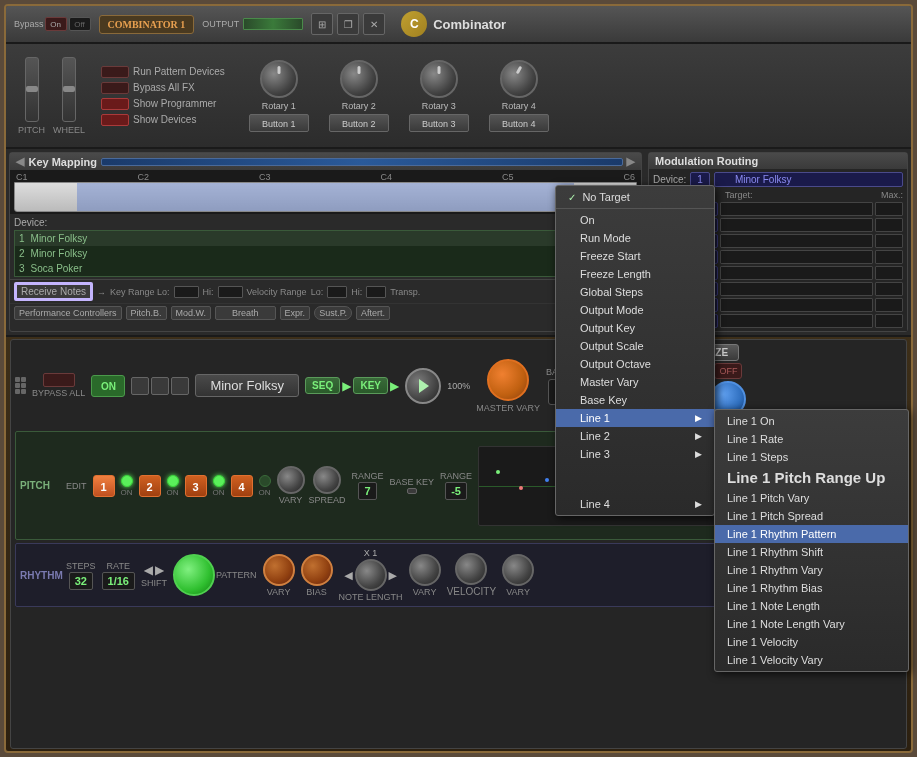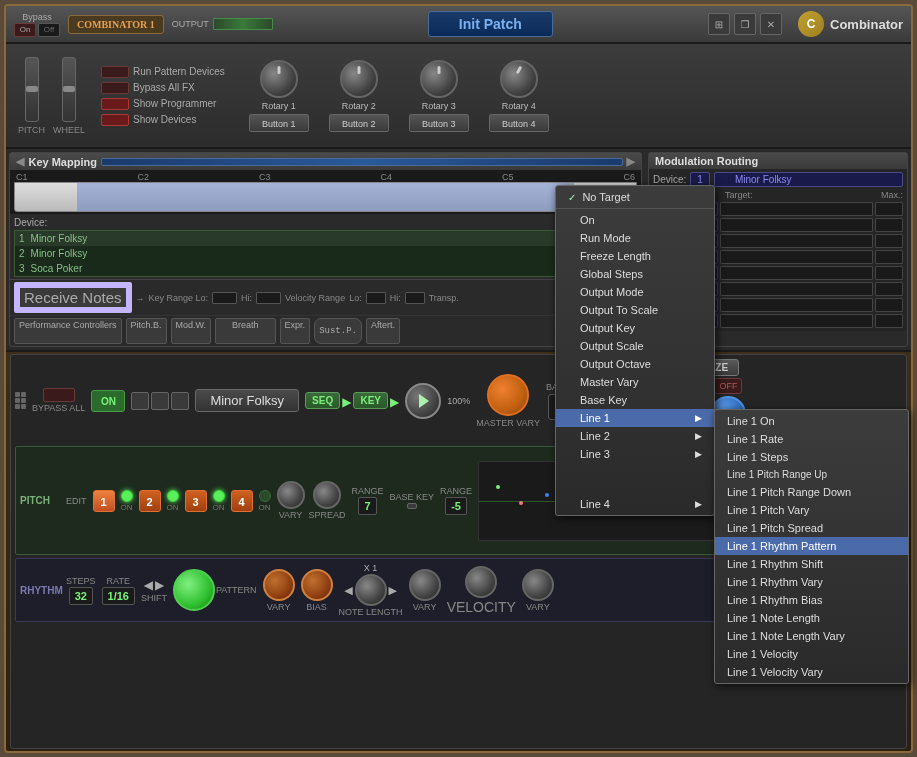--- a/index.html
+++ b/index.html
@@ -54,37 +54,36 @@
     }
   </style>
 </head>
 <body>
 
 <div style="width:917px;height:757px;background:#5a4a3a;display:flex;flex-direction:column;overflow:hidden;">
 
   <div style="background:linear-gradient(180deg,#4a3a20 0%,#2c2010 100%);border:2px solid #8a6a3a;border-radius:4px;margin:4px;flex:1;display:flex;flex-direction:column;overflow:hidden;">
 
     <div style="background:linear-gradient(180deg,#555 0%,#3a3a3a 100%);height:38px;display:flex;align-items:center;padding:0 8px;gap:8px;border-bottom:2px solid #1a1a1a;flex-shrink:0;">
-      <div style="display:flex;flex-direction:column;align-items:center;gap:1px;">
+      <div style="display:flex;flex-direction:row;align-items:center;gap:1px;">
         <span style="color:#aaa;font-size:9px;">Bypass</span>
         <div style="display:flex;gap:2px;">
           <div style="width:22px;height:14px;background:#3a1a1a;border:1px solid #6a3a3a;border-radius:2px;display:flex;align-items:center;justify-content:center;">
             <span style="color:#aaa;font-size:8px;">On</span>
           </div>
           <div style="width:22px;height:14px;background:#1a1a1a;border:1px solid #555;border-radius:2px;display:flex;align-items:center;justify-content:center;">
             <span style="color:#666;font-size:8px;">Off</span>
           </div>
         </div>
       </div>
       <div style="background:#4a3a20;border:1px solid #8a6a3a;border-radius:3px;color:#e8a050;font-size:10px;font-weight:bold;padding:3px 8px;font-family:Liberation Serif, serif;">COMBINATOR 1</div>
       <div style="color:#aaa;font-size:9px;display:flex;align-items:center;gap:4px;">
         <span>OUTPUT</span>
         <div style="width:60px;height:12px;background:linear-gradient(90deg,#2a4a2a 0%,#3a7a3a 50%,#2a4a2a 100%);border:1px solid #4a8a4a;border-radius:1px;"></div>
       </div>
-      <div style="background:linear-gradient(180deg,#1a3a6a 0%,#0a2a5a 100%);border:1px solid #4a6a9a;border-radius:3px;color:#7ab0f0;font-size:14px;font-weight:bold;padding:4px 30px;margin:0 auto;cursor:pointer;">Init Patch</div>
       <div style="display:flex;gap:4px;">
         <div style="width:22px;height:22px;background:#3a3a3a;border:1px solid #666;border-radius:2px;display:flex;align-items:center;justify-content:center;cursor:pointer;">
           <span style="color:#aaa;font-size:10px;">⊞</span>
         </div>
         <div style="width:22px;height:22px;background:#3a3a3a;border:1px solid #666;border-radius:2px;display:flex;align-items:center;justify-content:center;cursor:pointer;">
           <span style="color:#aaa;font-size:10px;">❐</span>
         </div>
         <div style="width:22px;height:22px;background:#3a3a3a;border:1px solid #666;border-radius:2px;display:flex;align-items:center;justify-content:center;cursor:pointer;">
           <span style="color:#aaa;font-size:10px;">✕</span>
         </div>
@@ -197,42 +196,42 @@
                 <span>Minor Folksy</span>
             </div>
             <div style="display:flex;gap:6px;padding:2px 4px;color:#8abf8a;font-size:10px;cursor:pointer;">
               <span>3</span>
                 <span>Soca Poker</span>
             </div>
           </div>
         </div>
 
         <div style="padding:2px 4px;display:flex;gap:4px;align-items:center;border-top:1px solid #444;flex-wrap:wrap;">
-          <div style="background:#3a3a3a;border:6px solid #c4b5fd;border-radius:2px;color:#aaa;font-size:15px;padding:1px 4px;cursor:pointer;">
+          <div style="background:#3a3a3a;border:3px solid #c4b5fd;border-radius:2px;color:#aaa;font-size:10px;padding:1px 4px;cursor:pointer;">
             <span>Receive Notes</span>
           </div>
           <span style="color:#888;font-size:9px;">→</span>
           <span style="color:#888;font-size:9px;">Key Range Lo:</span>
           <div style="width:25px;height:12px;background:#1a1a1a;border:1px solid #555;border-radius:1px;"></div>
           <span style="color:#888;font-size:9px;">Hi:</span>
           <div style="width:25px;height:12px;background:#1a1a1a;border:1px solid #555;border-radius:1px;"></div>
           <span style="color:#888;font-size:9px;">Velocity Range</span>
           <span style="color:#888;font-size:9px;">Lo:</span>
           <div style="width:20px;height:12px;background:#1a1a1a;border:1px solid #555;border-radius:1px;"></div>
           <span style="color:#888;font-size:9px;">Hi:</span>
           <div style="width:20px;height:12px;background:#1a1a1a;border:1px solid #555;border-radius:1px;"></div>
           <span style="color:#888;font-size:9px;">Transp.</span>
         </div>
         <div style="padding:2px 4px;display:flex;gap:4px;flex-wrap:wrap;border-top:1px solid #333;">
           <div style="background:#3a3a3a;border:1px solid #555;border-radius:2px;color:#aaa;font-size:9px;padding:1px 4px;cursor:pointer;"><span>Performance Controllers</span></div>
           <div style="background:#3a3a3a;border:1px solid #555;border-radius:2px;color:#aaa;font-size:9px;padding:1px 4px;cursor:pointer;"><span>Pitch.B.</span></div>
           <div style="background:#3a3a3a;border:1px solid #555;border-radius:2px;color:#aaa;font-size:9px;padding:1px 4px;cursor:pointer;"><span>Mod.W.</span></div>
           <div style="background:#3a3a3a;border:1px solid #555;border-radius:2px;color:#aaa;font-size:9px;padding:1px 16px;cursor:pointer;"><span>Breath</span></div>
           <div style="background:#3a3a3a;border:1px solid #555;border-radius:2px;color:#aaa;font-size:9px;padding:1px 4px;cursor:pointer;"><span>Expr.</span></div>
-          <div style="background:#3a3a3a;border:1px solid #555;border-radius:7px;color:#aaa;font-size:9px;padding:7px 4px;cursor:pointer;font-family:Liberation Mono, monospace;"><span>Sust.P.</span></div>
+          <div style="background:#3a3a3a;border:1px solid #555;border-radius:7px;color:#aaa;font-size:9px;padding:1px 4px;cursor:pointer;"><span>Sust.P.</span></div>
           <div style="background:#3a3a3a;border:1px solid #555;border-radius:2px;color:#aaa;font-size:9px;padding:1px 4px;cursor:pointer;"><span>Aftert.</span></div>
         </div>
       </div>
 
       <div style="width:260px;border:1px solid #444;margin:3px;border-radius:3px;flex-shrink:0;">
         <div style="background:linear-gradient(180deg,#4a4a4a 0%,#3a3a3a 100%);padding:2px 6px;color:#ddd;font-size:11px;font-weight:bold;">
           <span>Modulation Routing</span>
         </div>
         <div style="padding:3px 4px;background:#252525;">
           <div style="display:flex;align-items:center;gap:4px;margin-bottom:3px;">
@@ -314,21 +313,21 @@
         </div>
         <div style="width:34px;height:22px;background:#2a6a2a;border:1px solid #4a9a4a;border-radius:3px;color:#7af07a;font-size:10px;font-weight:bold;text-align:center;line-height:22px;cursor:pointer;"><span>ON</span></div>
 
         <div style="display:flex;gap:2px;">
           <div style="width:18px;height:18px;background:#3a3a3a;border:1px solid #666;border-radius:2px;cursor:pointer;"></div>
           <div style="width:18px;height:18px;background:#3a3a3a;border:1px solid #666;border-radius:2px;cursor:pointer;"></div>
           <div style="width:18px;height:18px;background:#3a3a3a;border:1px solid #666;border-radius:2px;cursor:pointer;"></div>
         </div>
         <div style="background:linear-gradient(180deg,#4a4a4a 0%,#333 100%);border:1px solid #666;border-radius:3px;color:#ddd;font-size:13px;padding:3px 14px;cursor:pointer;"><span>Minor Folksy</span></div>
 
-        <div style="display:flex;align-items:flex-end;gap:2px;">
+        <div style="display:flex;align-items:center;gap:2px;">
           <div style="background:linear-gradient(180deg,#3a6a3a 0%,#2a5a2a 100%);border:1px solid #5a9a5a;border-radius:3px;color:#7aef7a;font-size:10px;font-weight:bold;padding:2px 6px;cursor:pointer;"><span>SEQ</span></div>
           <div style="color:#7aef7a;font-size:12px;cursor:pointer;">▶</div>
           <div style="background:linear-gradient(180deg,#3a6a3a 0%,#2a5a2a 100%);border:1px solid #5a9a5a;border-radius:3px;color:#7aef7a;font-size:10px;font-weight:bold;padding:2px 6px;cursor:pointer;"><span>KEY</span></div>
           <div style="color:#7aef7a;font-size:12px;cursor:pointer;">▶</div>
         </div>
 
         <div style="width:36px;height:36px;border-radius:50%;background:radial-gradient(circle at 35% 35%,#7a7a7a 0%,#444 60%,#222 100%);border:2px solid #888;display:flex;align-items:center;justify-content:center;cursor:pointer;">
           <div style="width:0;height:0;border-left:10px solid #aef0ae;border-top:7px solid transparent;border-bottom:7px solid transparent;margin-left:2px;"></div>
         </div>
 
@@ -509,21 +508,21 @@
             <span style="color:#888;font-size:9px;">NOTE LENGTH</span>
           </div>
 
           <div style="display:flex;flex-direction:column;align-items:center;gap:1px;">
             <div style="width:32px;height:32px;border-radius:50%;background:radial-gradient(circle at 35% 35%,#888 0%,#444 60%,#222 100%);border:2px solid #666;cursor:pointer;"></div>
             <span style="color:#888;font-size:9px;">VARY</span>
           </div>
 
           <div style="display:flex;flex-direction:column;align-items:center;gap:1px;">
             <div style="width:32px;height:32px;border-radius:50%;background:radial-gradient(circle at 35% 35%,#888 0%,#444 60%,#222 100%);border:2px solid #666;cursor:pointer;"></div>
-            <span style="color:#888;font-size:14px;">VELOCITY</span>
+            <span style="color:#888;font-size:10px;">VELOCITY</span>
           </div>
 
           <div style="display:flex;flex-direction:column;align-items:center;gap:1px;">
             <div style="width:32px;height:32px;border-radius:50%;background:radial-gradient(circle at 35% 35%,#888 0%,#444 60%,#222 100%);border:2px solid #666;cursor:pointer;"></div>
             <span style="color:#888;font-size:9px;">VARY</span>
           </div>
         </div>
       </div>
     </div>
   </div>
@@ -531,42 +530,41 @@
 
 <div class="context-menu-overlay">
   <div style="background:linear-gradient(180deg,#3c3c3c 0%,#2a2a2a 100%);border:1px solid #666;border-radius:3px;min-width:160px;padding:2px 0;box-shadow:2px 2px 8px rgba(0,0,0,0.7);">
     <div style="padding:3px 12px;color:#ddd;font-size:11px;cursor:pointer;display:flex;align-items:center;gap:6px;">
       <span style="color:#adf0ad;font-size:10px;">✓</span>
       <span>No Target</span>
     </div>
     <div style="height:1px;background:#555;margin:2px 0;"></div>
     <div style="padding:3px 12px 3px 24px;color:#ddd;font-size:11px;cursor:pointer;"><span>On</span></div>
     <div style="padding:3px 12px 3px 24px;color:#ddd;font-size:11px;cursor:pointer;"><span>Run Mode</span></div>
+    <div style="padding:3px 12px 3px 24px;color:#ddd;font-size:11px;cursor:pointer;"><span>Freeze Start</span></div>
     <div style="padding:3px 12px 3px 24px;color:#ddd;font-size:11px;cursor:pointer;"><span>Freeze Length</span></div>
     <div style="padding:3px 12px 3px 24px;color:#ddd;font-size:11px;cursor:pointer;"><span>Global Steps</span></div>
     <div style="padding:3px 12px 3px 24px;color:#ddd;font-size:11px;cursor:pointer;"><span>Output Mode</span></div>
-    <div style="padding:3px 12px 3px 24px;color:#ddd;font-size:11px;cursor:pointer;"><span>Output To Scale</span></div>
     <div style="padding:3px 12px 3px 24px;color:#ddd;font-size:11px;cursor:pointer;"><span>Output Key</span></div>
     <div style="padding:3px 12px 3px 24px;color:#ddd;font-size:11px;cursor:pointer;"><span>Output Scale</span></div>
     <div style="padding:3px 12px 3px 24px;color:#ddd;font-size:11px;cursor:pointer;"><span>Output Octave</span></div>
     <div style="padding:3px 12px 3px 24px;color:#ddd;font-size:11px;cursor:pointer;"><span>Master Vary</span></div>
     <div style="padding:3px 12px 3px 24px;color:#ddd;font-size:11px;cursor:pointer;"><span>Base Key</span></div>
 
     <div style="position:relative;background:#4a6aaa;">
       <div style="padding:3px 12px 3px 24px;color:#fff;font-size:11px;cursor:pointer;display:flex;justify-content:space-between;align-items:center;">
         <span>Line 1</span>
         <span style="font-size:9px;">▶</span>
       </div>
 
       <div style="position:absolute;top:0;left:100%;background:linear-gradient(180deg,#3c3c3c 0%,#2a2a2a 100%);border:1px solid #666;border-radius:3px;min-width:195px;padding:2px 0;box-shadow:2px 2px 8px rgba(0,0,0,0.7);">
         <div style="padding:3px 12px;color:#ddd;font-size:11px;cursor:pointer;"><span>Line 1 On</span></div>
         <div style="padding:3px 12px;color:#ddd;font-size:11px;cursor:pointer;"><span>Line 1 Rate</span></div>
         <div style="padding:3px 12px;color:#ddd;font-size:11px;cursor:pointer;"><span>Line 1 Steps</span></div>
-        <div style="padding:3px 12px;color:#ddd;font-size:10px;cursor:pointer;"><span>Line 1 Pitch Range Up</span></div>
-        <div style="padding:3px 12px;color:#ddd;font-size:11px;cursor:pointer;"><span>Line 1 Pitch Range Down</span></div>
+        <div style="padding:3px 12px;color:#ddd;font-size:15px;cursor:pointer;font-weight:bold;"><span>Line 1 Pitch Range Up</span></div>
         <div style="padding:3px 12px;color:#ddd;font-size:11px;cursor:pointer;"><span>Line 1 Pitch Vary</span></div>
         <div style="padding:3px 12px;color:#ddd;font-size:11px;cursor:pointer;"><span>Line 1 Pitch Spread</span></div>
         <div style="padding:3px 12px;color:#fff;font-size:11px;cursor:pointer;background:#4a6aaa;"><span>Line 1 Rhythm Pattern</span></div>
         <div style="padding:3px 12px;color:#ddd;font-size:11px;cursor:pointer;"><span>Line 1 Rhythm Shift</span></div>
         <div style="padding:3px 12px;color:#ddd;font-size:11px;cursor:pointer;"><span>Line 1 Rhythm Vary</span></div>
         <div style="padding:3px 12px;color:#ddd;font-size:11px;cursor:pointer;"><span>Line 1 Rhythm Bias</span></div>
         <div style="padding:3px 12px;color:#ddd;font-size:11px;cursor:pointer;"><span>Line 1 Note Length</span></div>
         <div style="padding:3px 12px;color:#ddd;font-size:11px;cursor:pointer;"><span>Line 1 Note Length Vary</span></div>
         <div style="padding:3px 12px;color:#ddd;font-size:11px;cursor:pointer;"><span>Line 1 Velocity</span></div>
         <div style="padding:3px 12px;color:#ddd;font-size:11px;cursor:pointer;"><span>Line 1 Velocity Vary</span></div>

